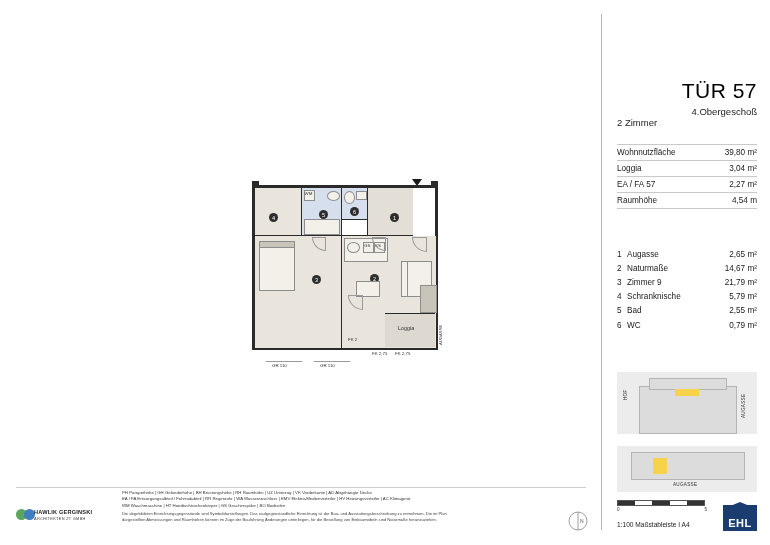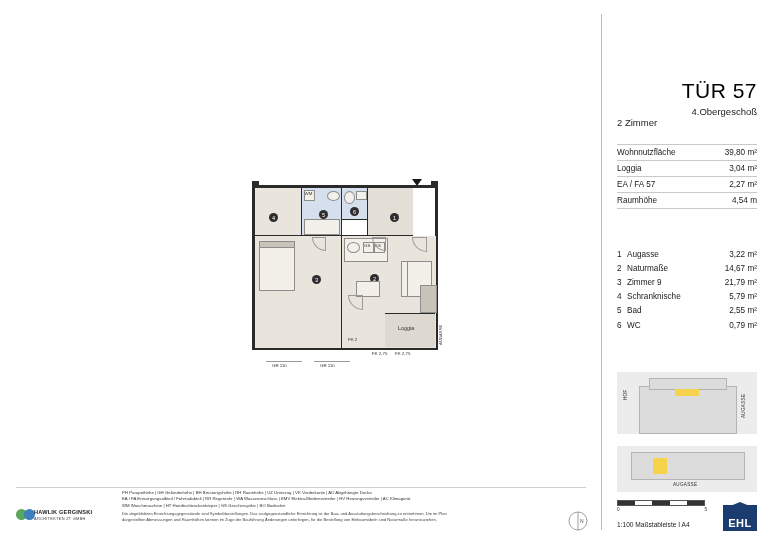--- a/index.html
+++ b/index.html
@@ -257,21 +257,21 @@
         <td class="v">4,54 m</td>
       </tr>
     </tbody>
       </table>
 
     <table class="rooms">
       <tbody>
           <tr>
         <td style="width:10px;">1</td>
         <td>Augasse</td>
-        <td class="v">3,22 m²</td>
+        <td class="v">2,65 m²</td>
       </tr>
       <tr>
         <td>2</td>
         <td>Naturmaße</td>
         <td class="v">14,67 m²</td>
       </tr>
       <tr>
         <td>3</td>
         <td>Zimmer 9</td>
         <td class="v">21,79 m²</td>

